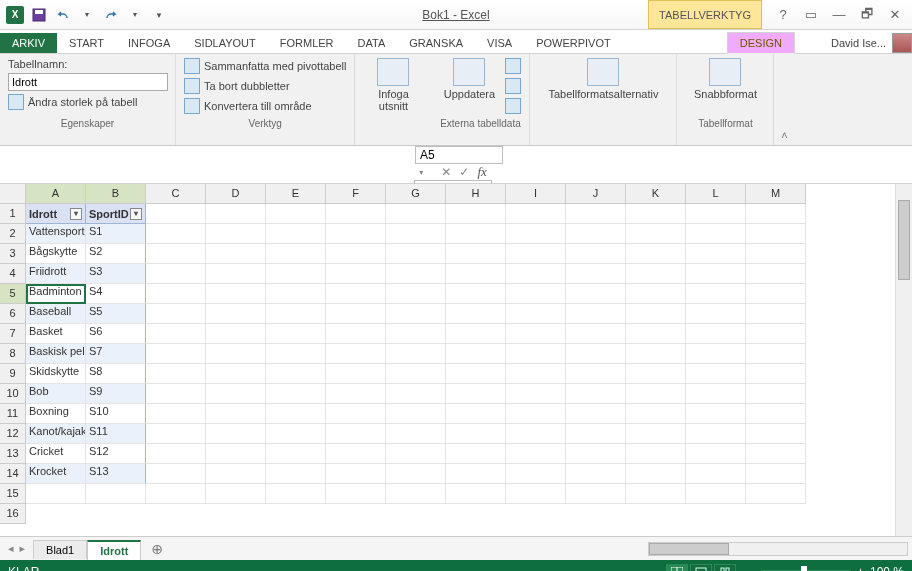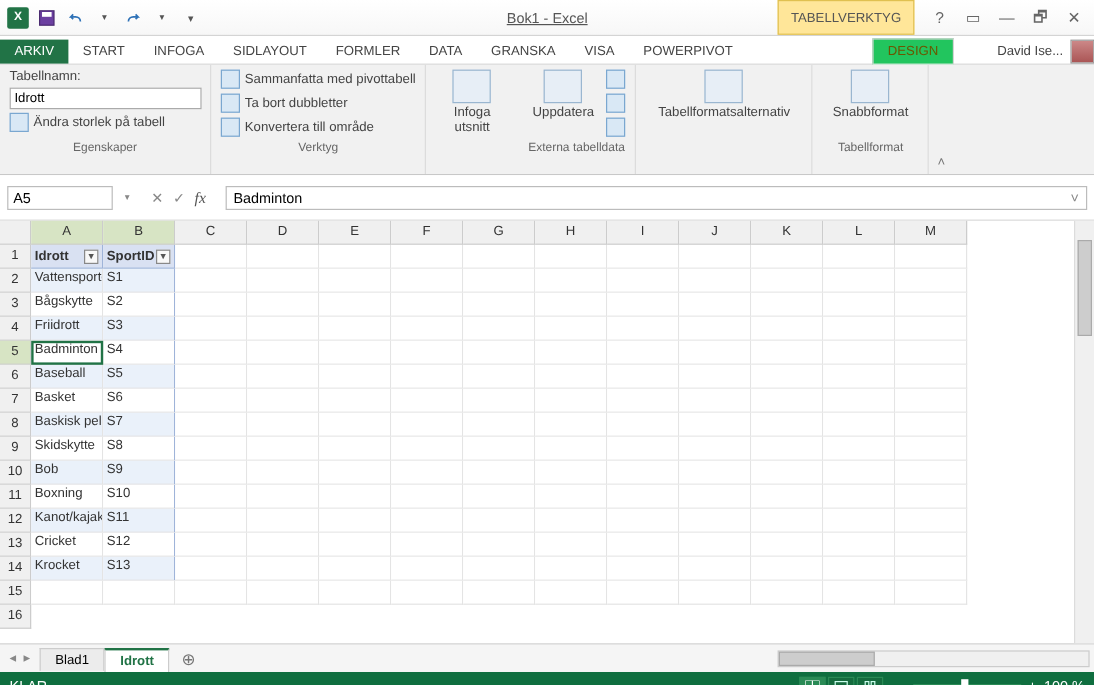--- a/index.html
+++ b/index.html
@@ -10,34 +10,34 @@
   .qat-btn { width: 18px; height: 18px; display: flex; align-items: center; justify-content: center; color: #555; cursor: pointer; }
   .title-center { position: absolute; left: 0; right: 0; text-align: center; pointer-events: none; font-size: 12px; color: #555; text-decoration: underline; }
   .contextual { position: absolute; right: 150px; top: 0; height: 100%; background: #ffe699; border: 1px solid #e0c050; padding: 0 10px; display: flex; align-items: center; font-size: 11px; color: #555; }
   .winbtns { margin-left: auto; display: flex; align-items: center; gap: 10px; padding-right: 8px; }
   .winbtn { width: 18px; height: 18px; display: flex; align-items: center; justify-content: center; color: #666; cursor: pointer; font-size: 13px; }
   .account { display: flex; align-items: center; gap: 6px; font-size: 11px; color: #444; margin-left: 8px; }
   .avatar { width: 20px; height: 20px; background: linear-gradient(#c88,#a55); border: 1px solid #999; }
   .ribbon-tabs { height: 24px; display: flex; align-items: flex-end; background: #fff; border-bottom: 1px solid #d4d4d4; font-size: 11px; }
   .rtab { padding: 4px 12px; color: #444; cursor: pointer; }
   .rtab.file { background: #217346; color: #fff; }
-  .rtab.active { border: 1px solid #d4d4d4; border-bottom: 1px solid #f1f1f1; background: #22c55e; margin-bottom: -1px; }
+  .rtab.active { border: 1px solid #d4d4d4; border-bottom: 1px solid #f1f1f1; background: #f0abfc; margin-bottom: -1px; }
   .rtab.context { color: #6a5700; }
   .rtab-spacer { flex: 1; }
   .ribbon { height: 92px; background: #f1f1f1; border-bottom: 1px solid #c8c8c8; display: flex; font-size: 11px; color: #444; }
   .rgroup { border-right: 1px solid #dcdcdc; padding: 4px 8px 16px 8px; display: flex; flex-direction: column; justify-content: space-between; }
   .rgroup-title { text-align: center; font-size: 10px; color: #666; padding-top: 2px; }
   .gbody { display: flex; align-items: flex-start; gap: 6px; flex: 1; }
   .vlist { display: flex; flex-direction: column; gap: 4px; }
   .smallbtn { display: flex; align-items: center; gap: 4px; cursor: pointer; white-space: nowrap; }
   .sicn { width: 16px; height: 16px; background: #d9e8f5; border: 1px solid #7aa7d0; display: inline-block; }
   .bigbtn { display: flex; flex-direction: column; align-items: center; justify-content: flex-start; width: 60px; cursor: pointer; text-align: center; gap: 2px; }
   .bigicn { width: 32px; height: 28px; background: #e7eef6; border: 1px solid #9ab6d0; display: block; }
   .ribbon-collapse { width: 20px; display:flex; align-items:flex-end; justify-content:center; padding-bottom:4px; color:#777; cursor:pointer; }
-  .namebox-row { height: 38px; display: flex; align-items: center; border-bottom: 1px solid #d4d4d4; background: #fff; font-size: 12px; }
+  .namebox-row { height: 38px; display: flex; align-items: center; border-bottom: 1px solid #d4d4d4; background: #fff; font-size: 12px; flex-direction: column; }
   .namebox { width: 88px; height: 20px; border: 1px solid #bcbcbc; margin-left: 6px; padding: 1px 4px; font-size: 12px; }
   .fx-btns { display: flex; align-items: center; gap: 8px; padding: 0 10px; color: #888; }
   .fx-btns span { cursor: pointer; }
   .fx-label { font-style: italic; font-family: "Times New Roman", serif; font-size: 13px; padding-right: 6px; color:#555; }
   .formula-bar { flex: 1; height: 20px; border: 1px solid #bcbcbc; margin-right: 6px; padding: 1px 6px; font-size: 12px; display:flex; align-items:center; justify-content:space-between; }
   .fb-expand { color:#888; cursor:pointer; }
   .sheet-area { display: flex; height: 352px; font-size: 11px; color: #333; background:#fff; position:relative; }
   .corner { width: 26px; height: 20px; background: #f0f0f0; border-right: 1px solid #ccc; border-bottom: 1px solid #ccc; }
   .colheads { display: flex; height: 20px; }
   .colh { width: 60px; background: #f0f0f0; border-right: 1px solid #ccc; border-bottom: 1px solid #ccc; text-align: center; line-height: 19px; }

